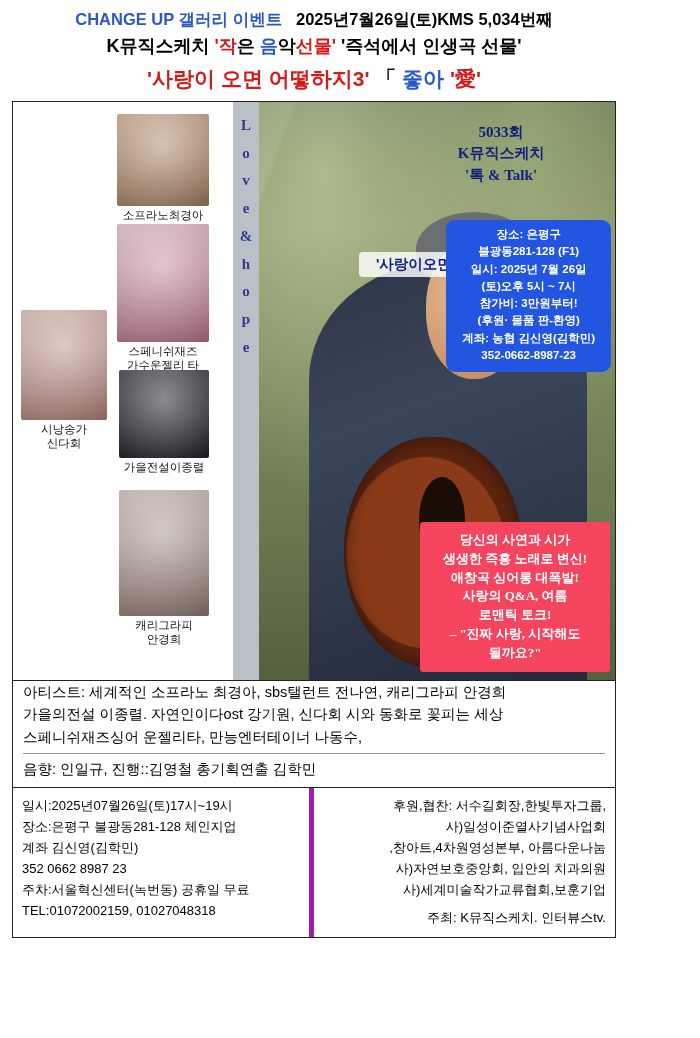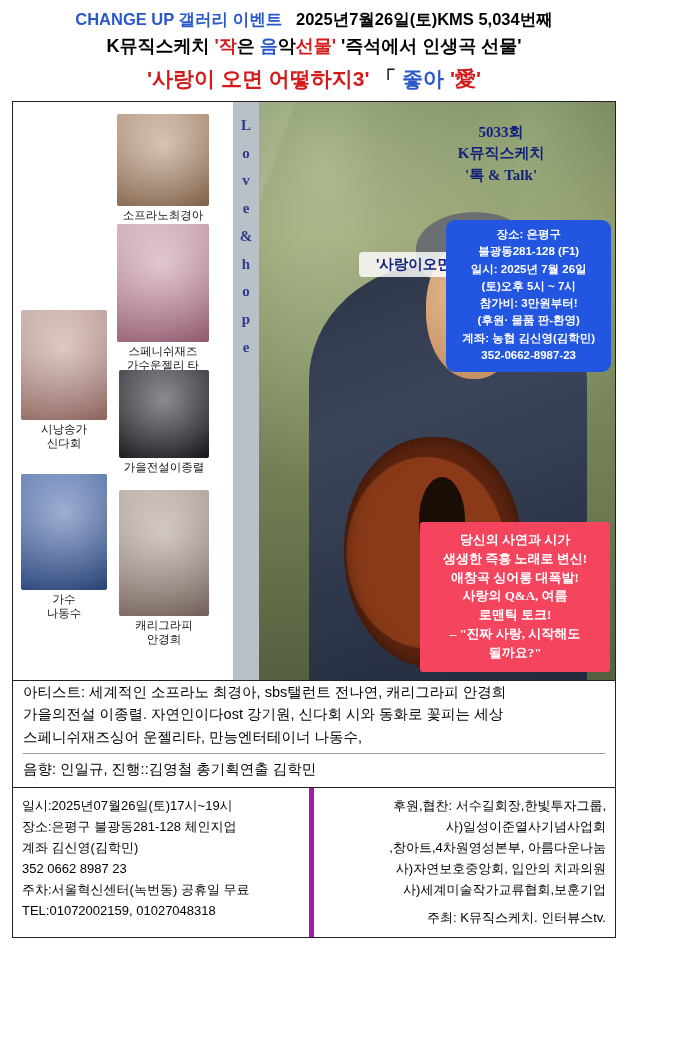--- a/index.html
+++ b/index.html
@@ -133,25 +133,20 @@
         <div class="aphoto" style="height:110px;background:linear-gradient(160deg,#d7b6ae,#9d6f68);"></div>
         <div class="alabel" style="white-space:pre-line;">시낭송가
 신다회</div>
       </div>
 
       <div class="acell" style="left:106px;top:268px;width:90px;">
         <div class="aphoto" style="height:88px;background:linear-gradient(160deg,#3b3b44,#16161c);"></div>
         <div class="alabel" style="white-space:pre-line;">가을전설이종렬</div>
       </div>
 
-      <div class="acell" style="left:8px;top:372px;width:86px;">
-        <div class="aphoto" style="height:116px;background:linear-gradient(160deg,#5f7fc0,#2c4a86);"></div>
-        <div class="alabel" style="white-space:pre-line;">가수
-나동수</div>
-      </div>
 
       <div class="acell" style="left:106px;top:388px;width:90px;">
         <div class="aphoto" style="height:126px;background:linear-gradient(160deg,#c9b8b0,#7e6a62);"></div>
         <div class="alabel" style="white-space:pre-line;">캐리그라피
 안경희</div>
       </div>
     </div>
 
     <div class="strip">
       <span>L</span>

